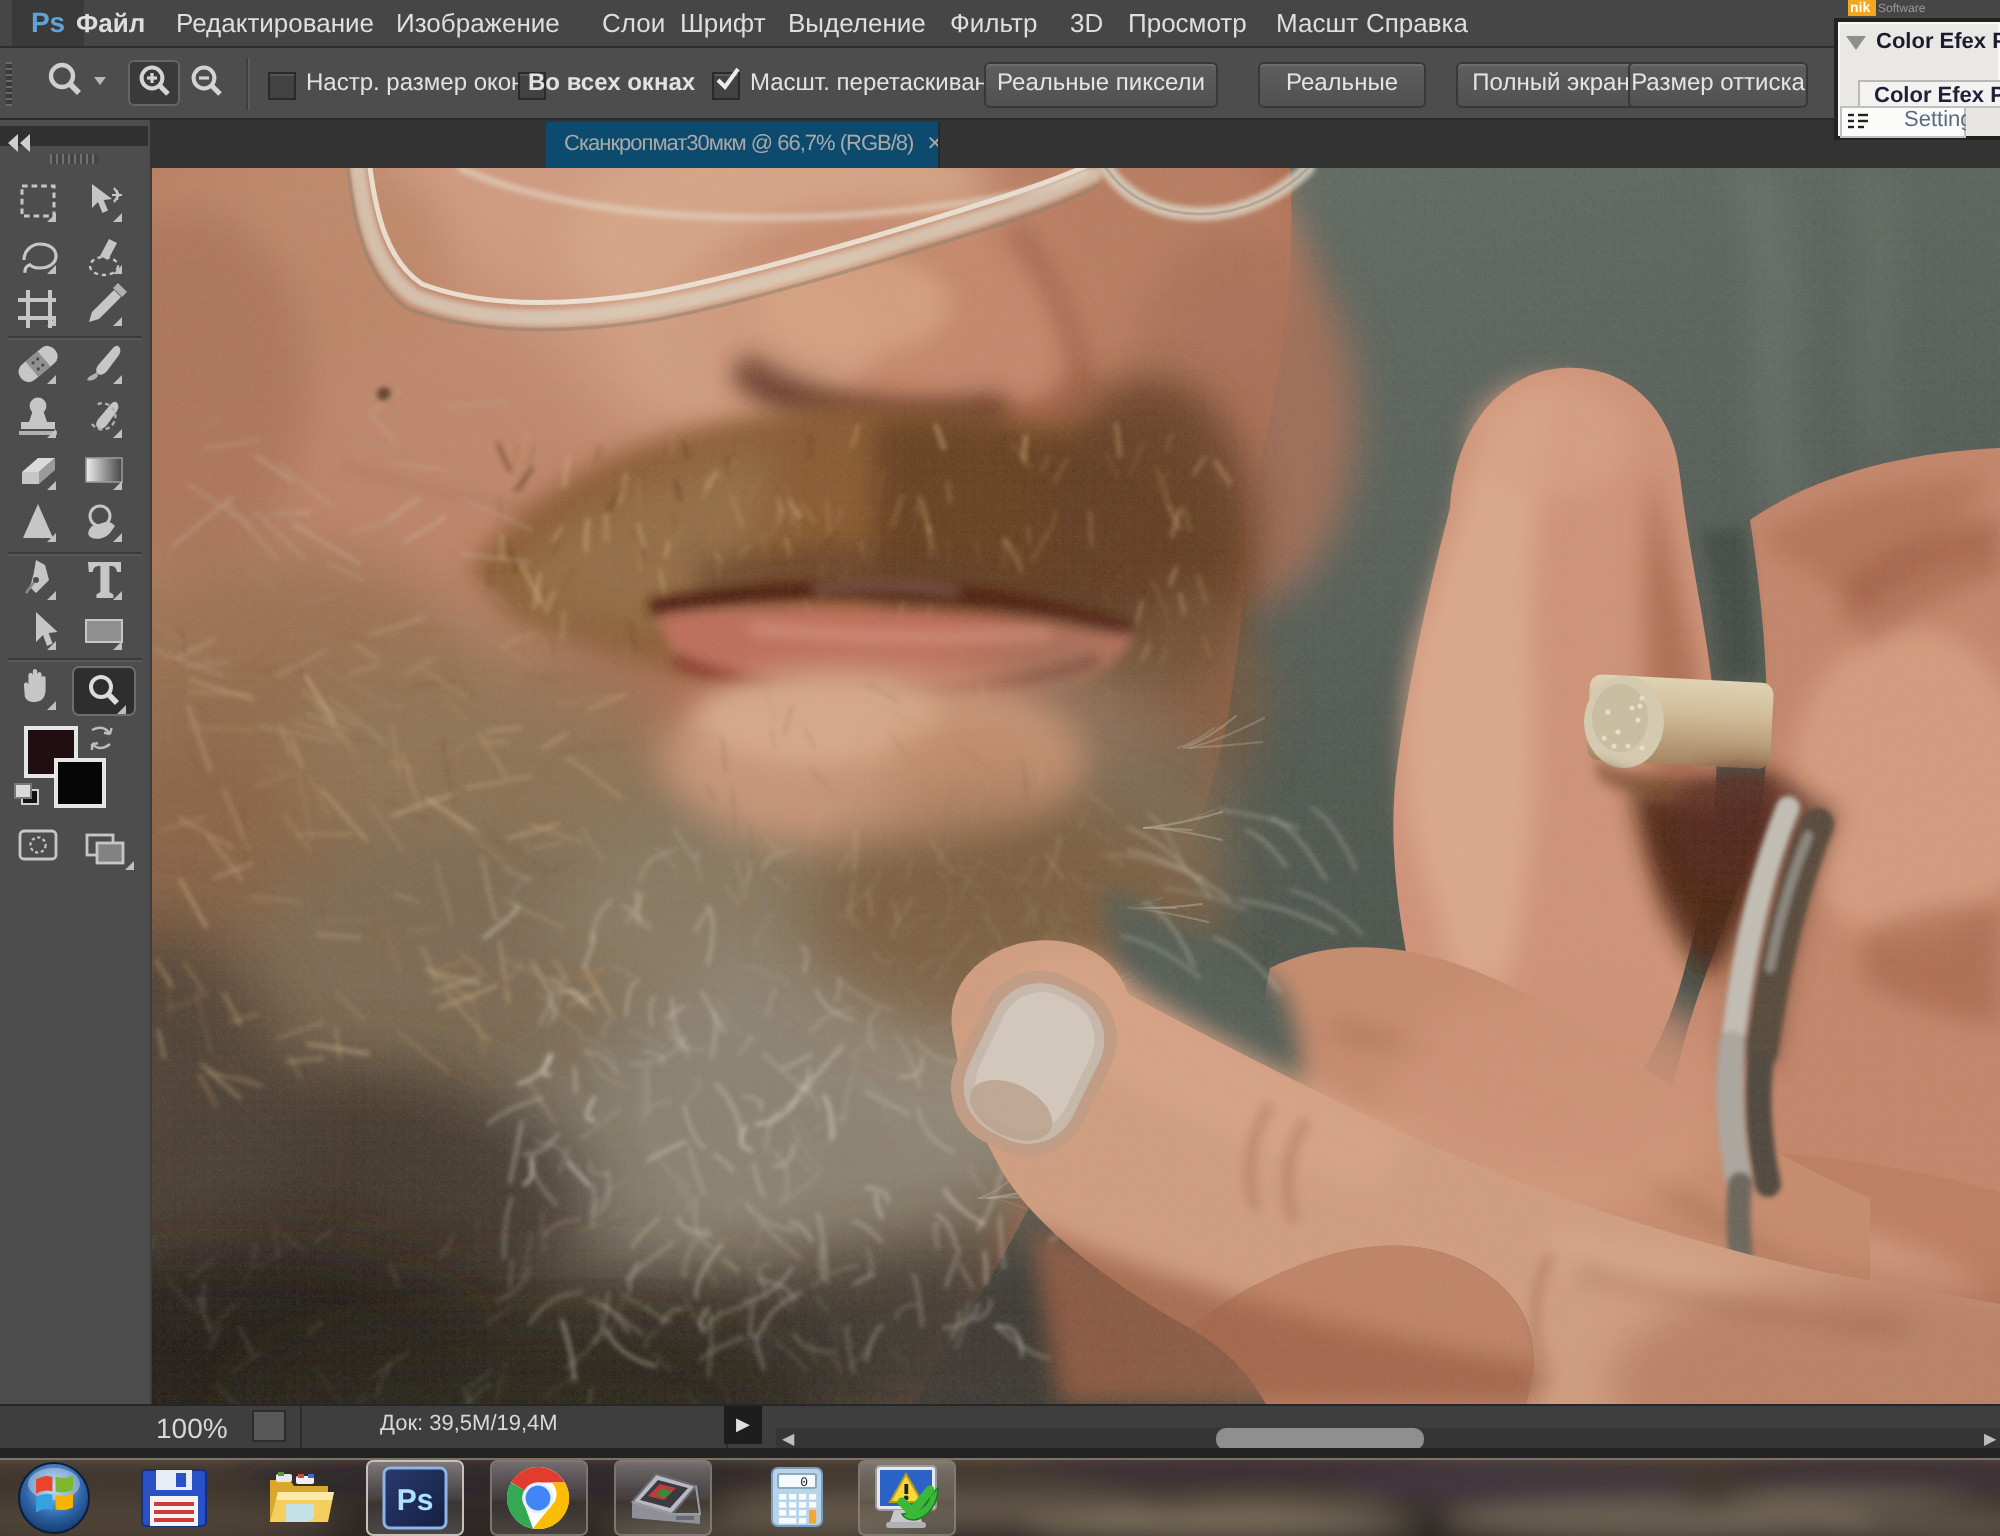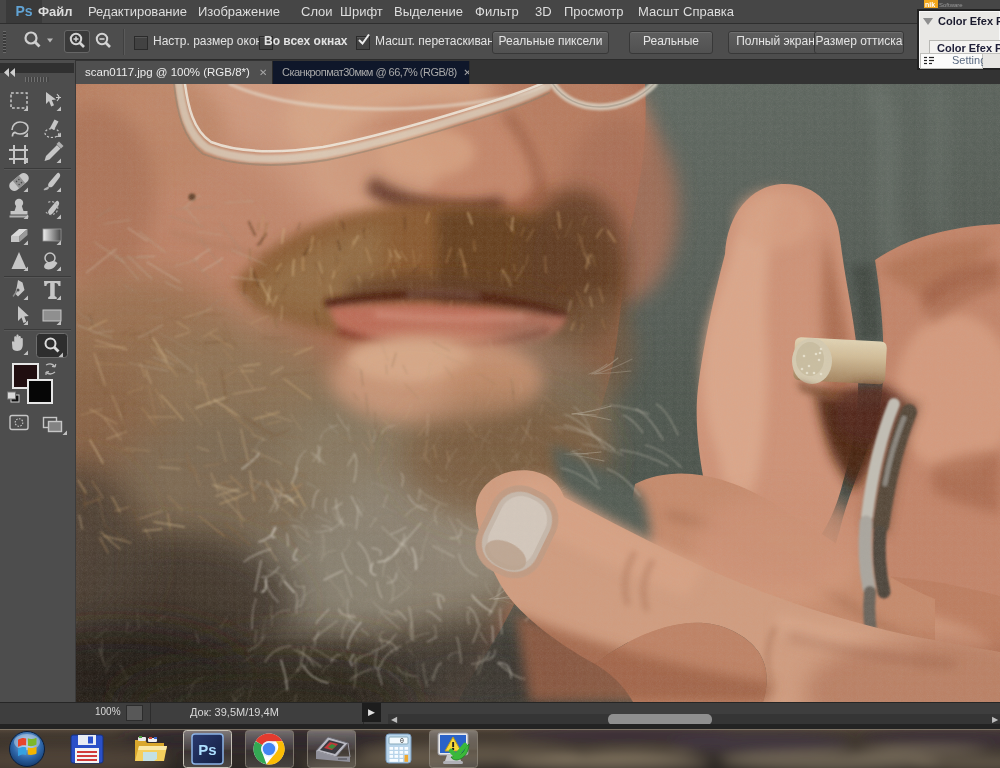--- a/index.html
+++ b/index.html
@@ -20,21 +20,21 @@
   .cblabel{color:#e2e2e2;font-size:12px;top:0;height:35px;line-height:35px;}
   .obtn{top:7px;height:21px;background:linear-gradient(180deg,#5e5e5e,#515151);border:1px solid #383838;
     border-radius:3px;color:#e4e4e4;font-size:12px;line-height:19px;text-align:center;box-shadow:inset 0 1px 0 #6e6e6e;}
   
   #toolcol{left:0;top:60px;width:75px;height:642px;background:#4d4d4d;border-right:1px solid #3c3c3c;}
   #toolhead{left:0;top:3px;width:71px;height:10px;background:#303030;padding-left:3px;}
   
   #tabbar{left:75px;top:60px;width:925px;height:24px;background:#333333;}
   .tab{top:1px;height:23px;font-size:11.5px;line-height:23px;white-space:nowrap;overflow:hidden;}
   #tab1{left:1px;width:196px;background:#4f4f4f;color:#ececec;border-right:1px solid #292929;}
-  #tab2{left:198px;width:196px;background:#0f172a;color:#a9a9a9;border-right:1px solid #292929;font-size:11px;letter-spacing:-0.5px;}
+  #tab2{left:198px;width:196px;background:#0c4a6e;color:#a9a9a9;border-right:1px solid #292929;font-size:11px;letter-spacing:-0.5px;}
   .tabx{color:#a8a8a8;font-size:10px;}
   
   #statusbar{left:75px;top:702px;width:925px;height:22px;background:#3e3e3e;border-top:1px solid #262626;}
   #winbottom{left:0;top:724px;width:1000px;height:5px;background:#232323;}
   #statusleft{left:0;top:702px;width:75px;height:22px;background:#3e3e3e;border-top:1px solid #262626;}
   
   #taskbar{left:0;top:729px;width:1000px;height:39px;background:#3b332f;}
 </style>
 </head>
 <body>
@@ -1100,27 +1100,26 @@
       <rect x="7.5" y="308" width="8" height="7" fill="#d9d9d9" stroke="#777"></rect>
 <rect x="10" y="331.5" width="18" height="14" rx="2" fill="none" stroke="#c6c6c6" stroke-width="1.4"></rect>
       <circle cx="19" cy="338.5" r="3.8" fill="none" stroke="#c6c6c6" stroke-width="1.1" stroke-dasharray="1.6 1.3"></circle>
 <rect x="43.5" y="333.5" width="13" height="10" fill="none" stroke="#c6c6c6" stroke-width="1.4"></rect>
       <rect x="48.5" y="337.5" width="13" height="10" fill="#828282" stroke="#c6c6c6" stroke-width="1.4"></rect>
       <path d="M67 351 l0 -4.5 -4.5 4.5 z" fill="#c6c6c6" opacity="0.95"></path>
 </svg>
 </div>
 
 <div class="abs" id="tabbar">
-  <div class="abs tab" id="tab1"><span style="margin-left:9px;">scan0117.jpg @ 100% (RGB/8*)</span> <span class="tabx" style="margin-left:6px;">✕</span></div>
   <div class="abs tab" id="tab2"><span style="margin-left:9px;">Сканкропмат30мкм @ 66,7% (RGB/8)</span> <span class="tabx" style="margin-left:4px;">✕</span></div>
 </div>
 
 <div class="abs" id="statusleft"></div>
 <div class="abs" id="statusbar">
-  <div class="abs" style="left:3px;top:3px;color:#d8d8d8;font-size:10px;margin-left:17px;">100%</div>
+  <div class="abs" style="left:3px;top:3px;color:#d8d8d8;font-size:14px;">100%</div>
   <div class="abs" style="left:51px;top:2px;width:15px;height:14px;background:#585858;border:1px solid #2c2c2c;"></div>
   <div class="abs" style="left:75px;top:0;width:212px;height:21px;border-left:1px solid #2c2c2c;border-right:1px solid #2c2c2c;"></div>
   <div class="abs" style="left:115px;top:3px;color:#d8d8d8;font-size:11px;">Док: 39,5M/19,4M</div>
   <div class="abs" style="left:287px;top:0px;width:19px;height:19px;background:#1d1d1d;color:#e0e0e0;font-size:9px;line-height:19px;text-align:center;">▶</div>
   <div class="abs" style="left:313px;top:11px;width:612px;height:11px;background:#353535;"></div>
   <div class="abs" style="left:316px;top:12px;color:#bdbdbd;font-size:8px;">◀</div>
   <div class="abs" style="left:533px;top:11px;width:104px;height:11px;background:#8f8f8f;border-radius:5px;"></div>
   <div class="abs" style="left:917px;top:12px;color:#bdbdbd;font-size:8px;">▶</div>
 </div>
 

